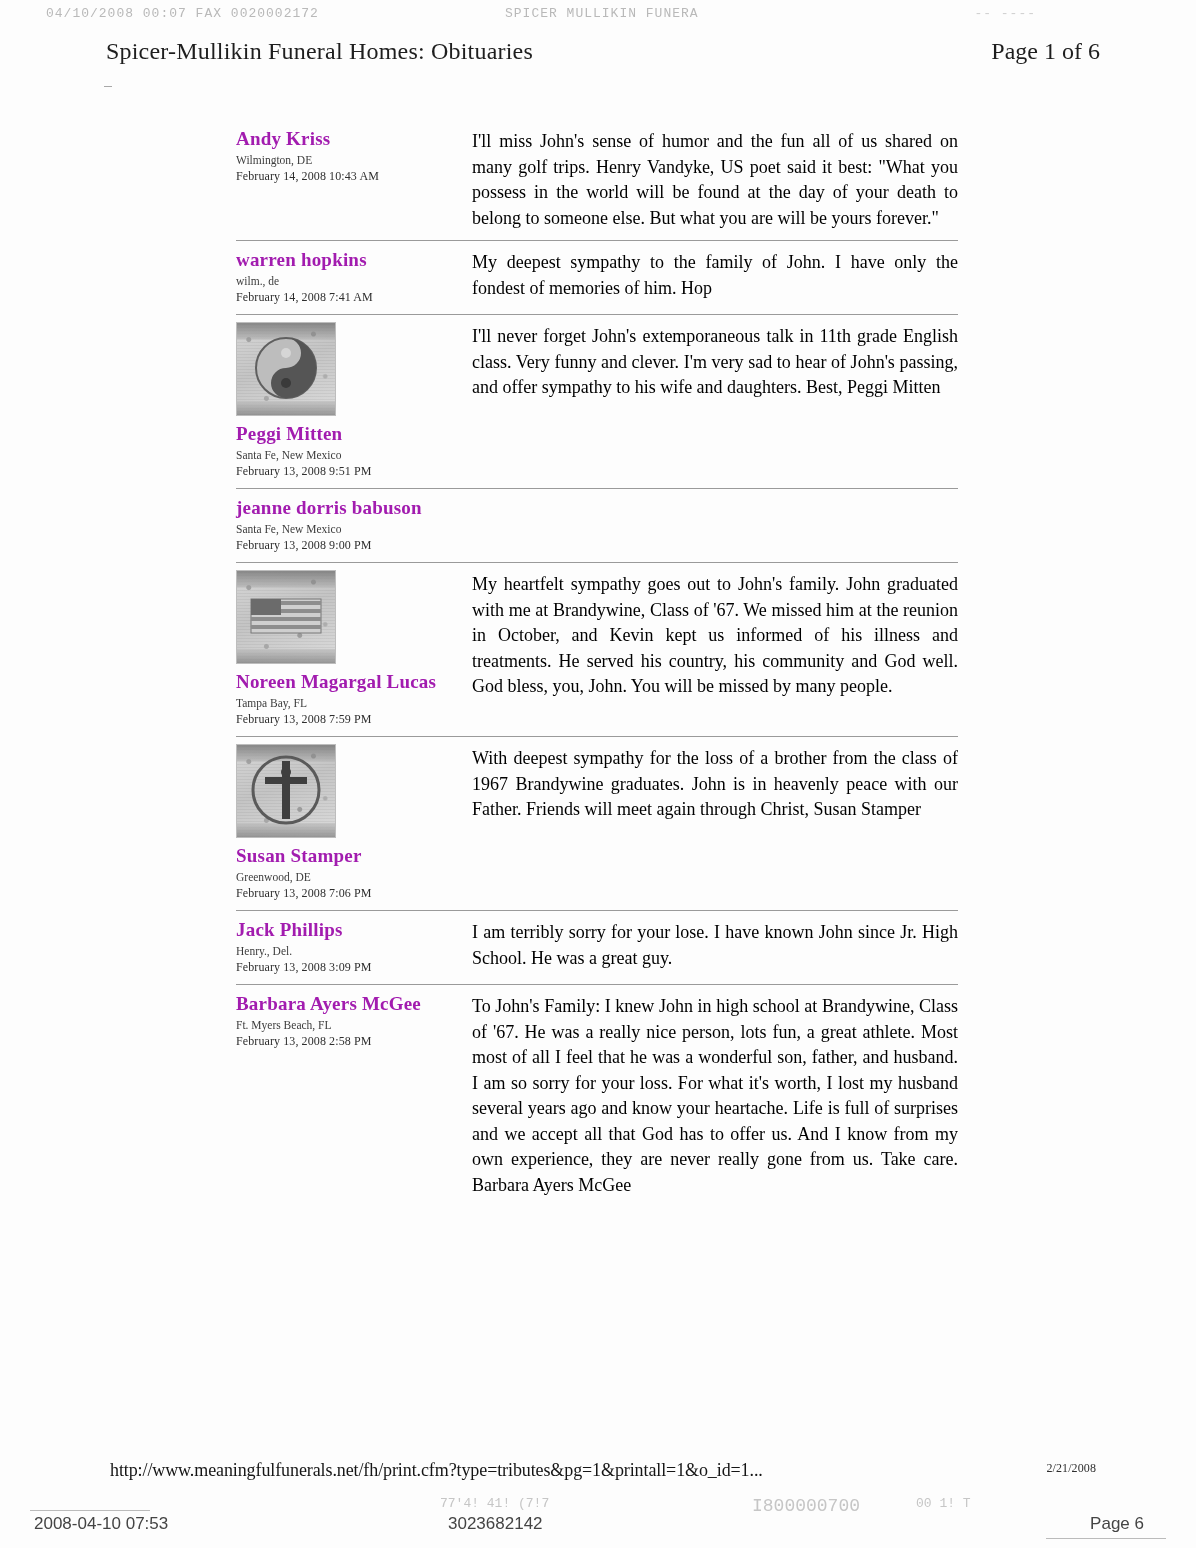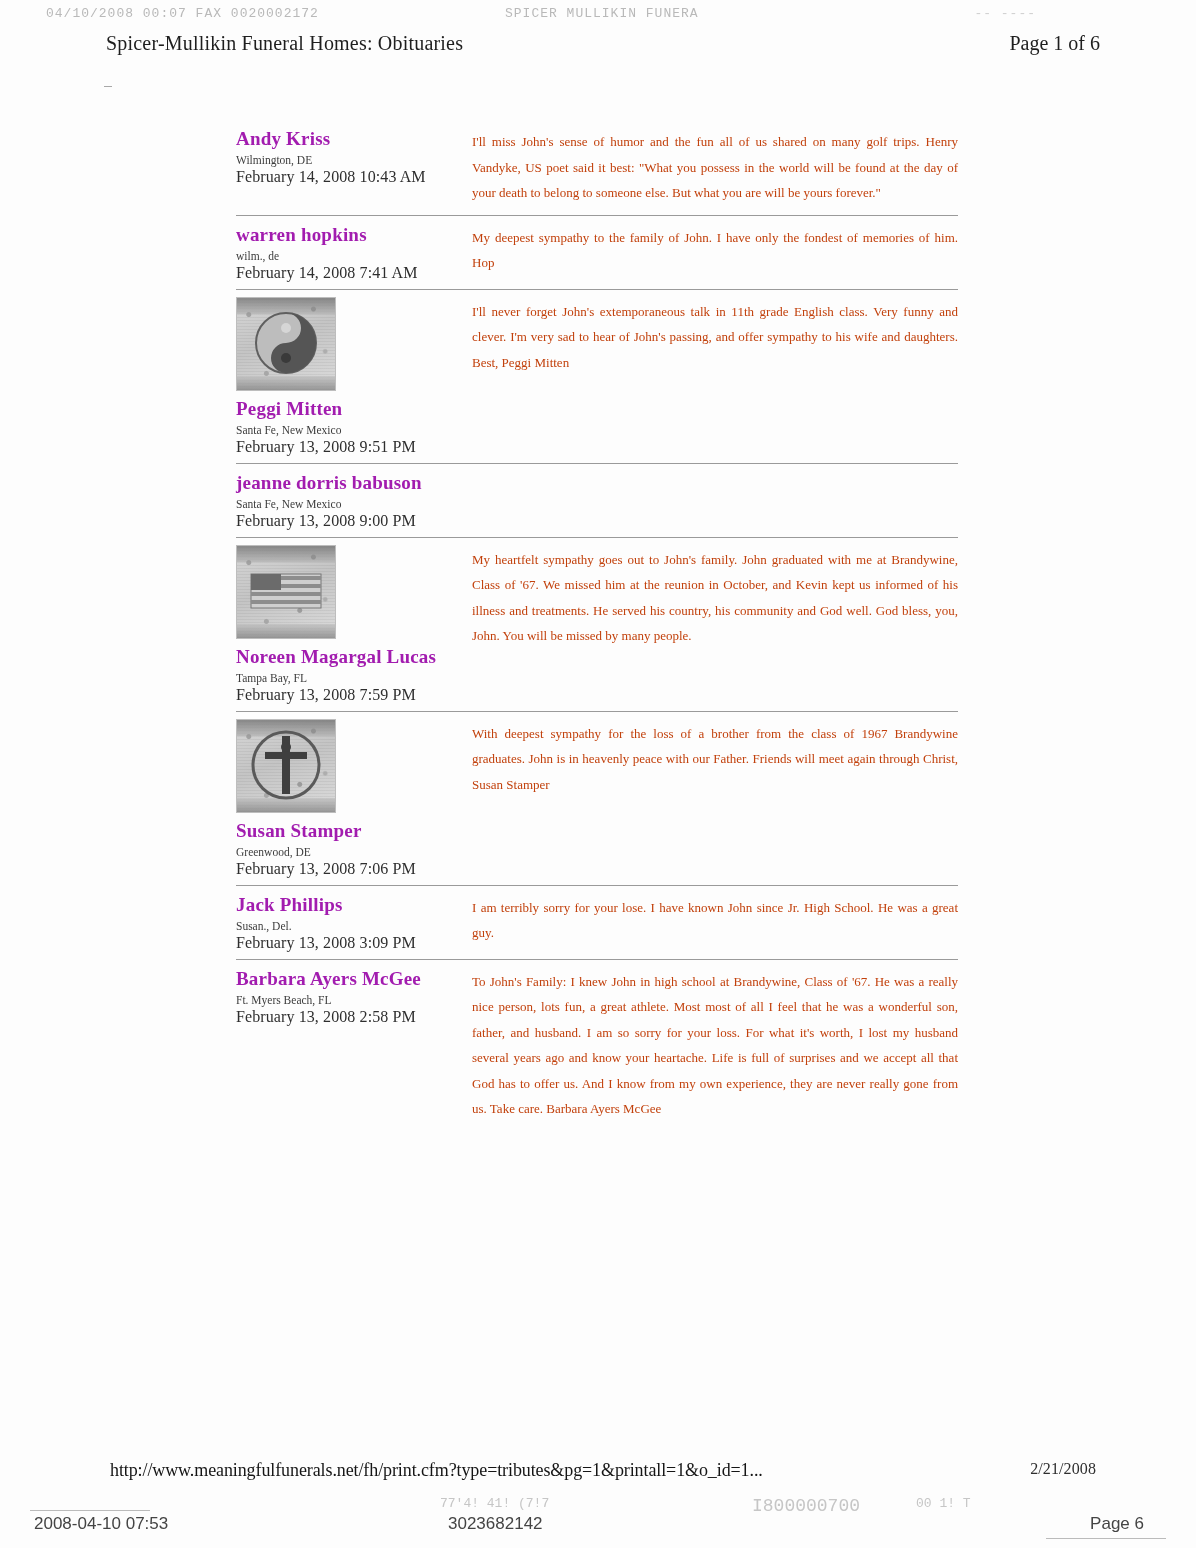--- a/index.html
+++ b/index.html
@@ -34,25 +34,25 @@
     letter-spacing: 1px;
     padding-left: 18px;
   }
   .fax-top .left { position: absolute; left: 46px; top: 0; }
   .fax-top .right { position: absolute; left: 505px; top: 0; }
   .fax-top .far { position: absolute; right: 160px; top: 0; color: #cfcfcf;}
 
   
   .print-header {
     position: absolute;
-    top: 32px;
+    top: 38px;
     left: 106px;
     right: 96px;
     height: 26px;
-    font-size: 20px;
+    font-size: 24px;
     color: #1e1e1e;
   }
   .print-header .title { position: absolute; left: 0; top: 0; letter-spacing: .2px; }
   .print-header .pageno { position: absolute; right: 0; top: 0; }
 
   .tick {
     position: absolute;
     left: 104px;
     top: 86px;
     width: 8px;
@@ -75,42 +75,42 @@
   }
   .entry + .entry { border-top: 1px solid #9a9a9a; }
   .entry .who {
     width: 228px;
     flex: 0 0 228px;
     padding-right: 10px;
     box-sizing: border-box;
   }
   .entry .msg {
     flex: 1 1 auto;
-    font-size: 13px;
+    font-size: 18px;
     line-height: 25.5px;
     text-align: justify;
     padding-left: 8px;
     padding-top: 2px;
-    color: #c2410c;
+    color: #000000;
   }
   .name {
     font-size: 19px;
     font-weight: bold;
     line-height: 24px;
     color: #a21caf;
     letter-spacing: .2px;
   }
   .loc {
     font-size: 11.5px;
     line-height: 15px;
     color: #3c3c3c;
     margin-top: 2px;
   }
   .date {
-    font-size: 16px;
+    font-size: 12px;
     line-height: 15px;
     color: #2e2e2e;
     margin-top: 1px;
     letter-spacing: .1px;
   }
 
   
   .avatar {
     width: 98px;
     height: 92px;
@@ -274,21 +274,21 @@
           </div>
           <div class="name">Susan Stamper</div>
           <div class="loc">Greenwood, DE</div>
           <div class="date">February 13, 2008 7:06 PM</div>
         </div>
         <div class="msg">With deepest sympathy for the loss of a brother from the class of 1967 Brandywine graduates. John is in heavenly peace with our Father. Friends will meet again through Christ, Susan Stamper</div>
       </div>
       <div class="entry">
         <div class="who">
           <div class="name">Jack Phillips</div>
-          <div class="loc">Susan., Del.</div>
+          <div class="loc">Henry., Del.</div>
           <div class="date">February 13, 2008 3:09 PM</div>
         </div>
         <div class="msg">I am terribly sorry for your lose. I have known John since Jr. High School. He was a great guy.</div>
       </div>
       <div class="entry">
         <div class="who">
           <div class="name">Barbara Ayers McGee</div>
           <div class="loc">Ft. Myers Beach, FL</div>
           <div class="date">February 13, 2008 2:58 PM</div>
         </div>

